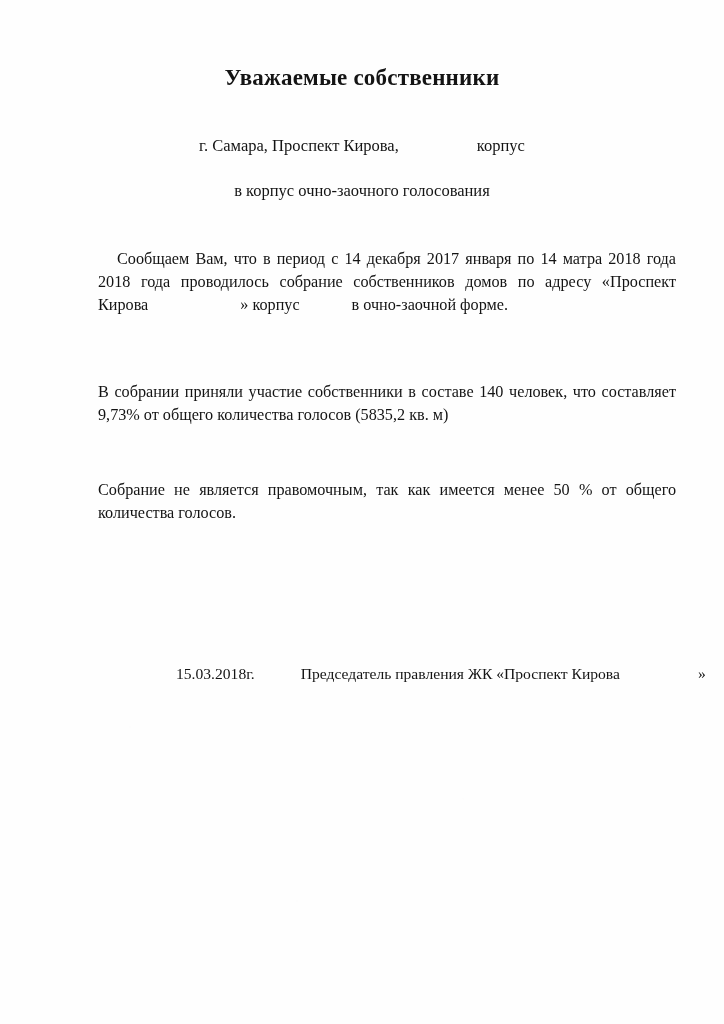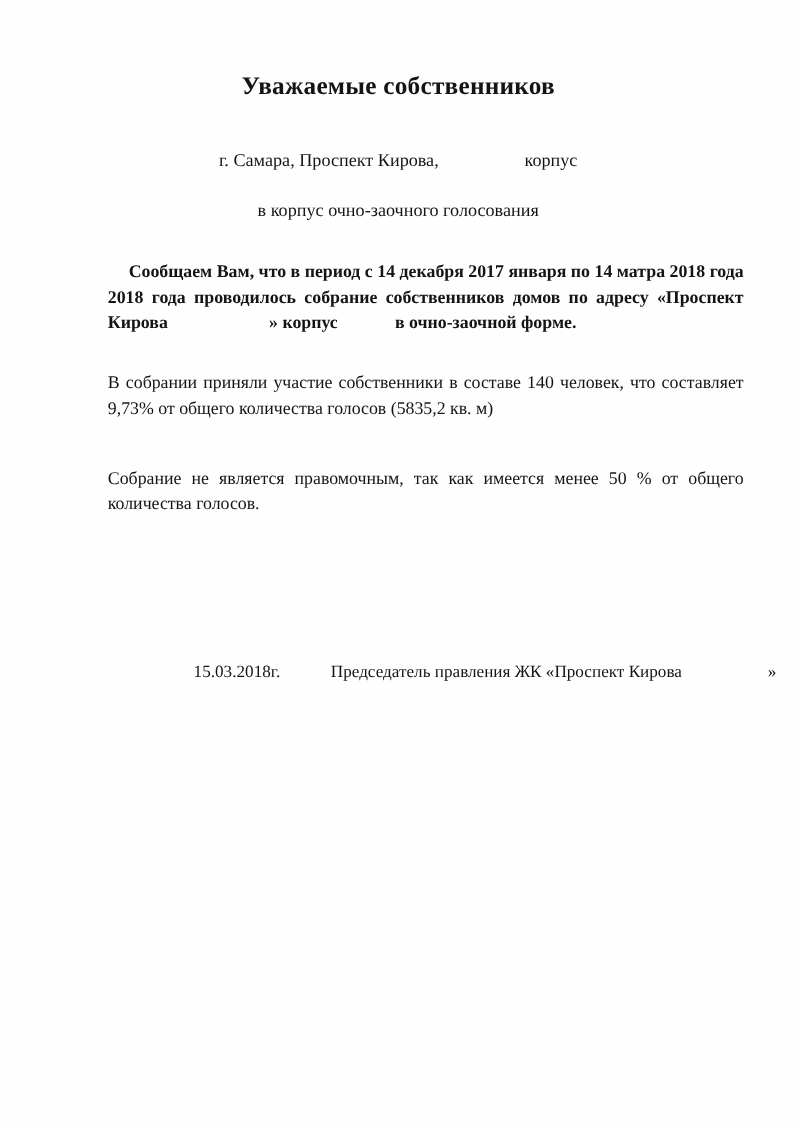--- a/index.html
+++ b/index.html
@@ -72,35 +72,35 @@
     margin: 0;
     text-align: justify;
     text-justify: inter-word;
   }
 
   .para .indent {
     display: inline-block;
     width: 19px;
   }
 
-  .para-meeting-info  { margin-top: 0; font-weight: bold; }
-  .para-attendance    { margin-top: 32px; }
-  .para-quorum        { margin-top: 41px; }
+  .para-meeting-info  { margin-top: 12px; }
+  .para-attendance    { margin-top: 64px; }
+  .para-quorum        { margin-top: 52px; }
   .para-conclusion    { margin-top: 4px; }
 
   
   .para:last-child { text-align: justify; }
 
   
 
   .signature-row {
     position: absolute;
     left: 98px;
     width: 578px;
-    top: 600px;
+    top: 663px;
     font-size: 15.6px;
     line-height: 1.4;
     white-space: pre;
   }
 
   .sig-spacer-1 { display: inline-block; width: 46px; }
 
   
   .scan-noise {
     position: absolute;
@@ -116,21 +116,21 @@
 </style>
 </head>
 <body>
 
 <div class="page">
 
   <div class="scan-noise"></div>
 
   <div class="doc-header">
 
-    <h1 class="doc-title">Уважаемые собственников</h1>
+    <h1 class="doc-title">Уважаемые собственники</h1>
 
     <p class="doc-subtitle-line subtitle-address"><span>г. Самара, Проспект Кирова,</span><span class="blank-gap"></span><span>корпус</span></p>
 
     <p class="doc-subtitle-line subtitle-form">в корпус очно-заочного голосования</p>
   </div>
 
   <div class="doc-body">
 
     <p class="para para-meeting-info"><span class="indent"></span><span>Сообщаем Вам, что  в период с 14 декабря 2017 января по 14  матра 2018 года 2018 года проводилось  собрание собственников домов по адресу «Проспект Кирова</span><span class="blank-gap wide"></span><span>» корпус</span><span class="blank-gap narrow"></span><span>в очно-заочной форме.</span></p>
 

